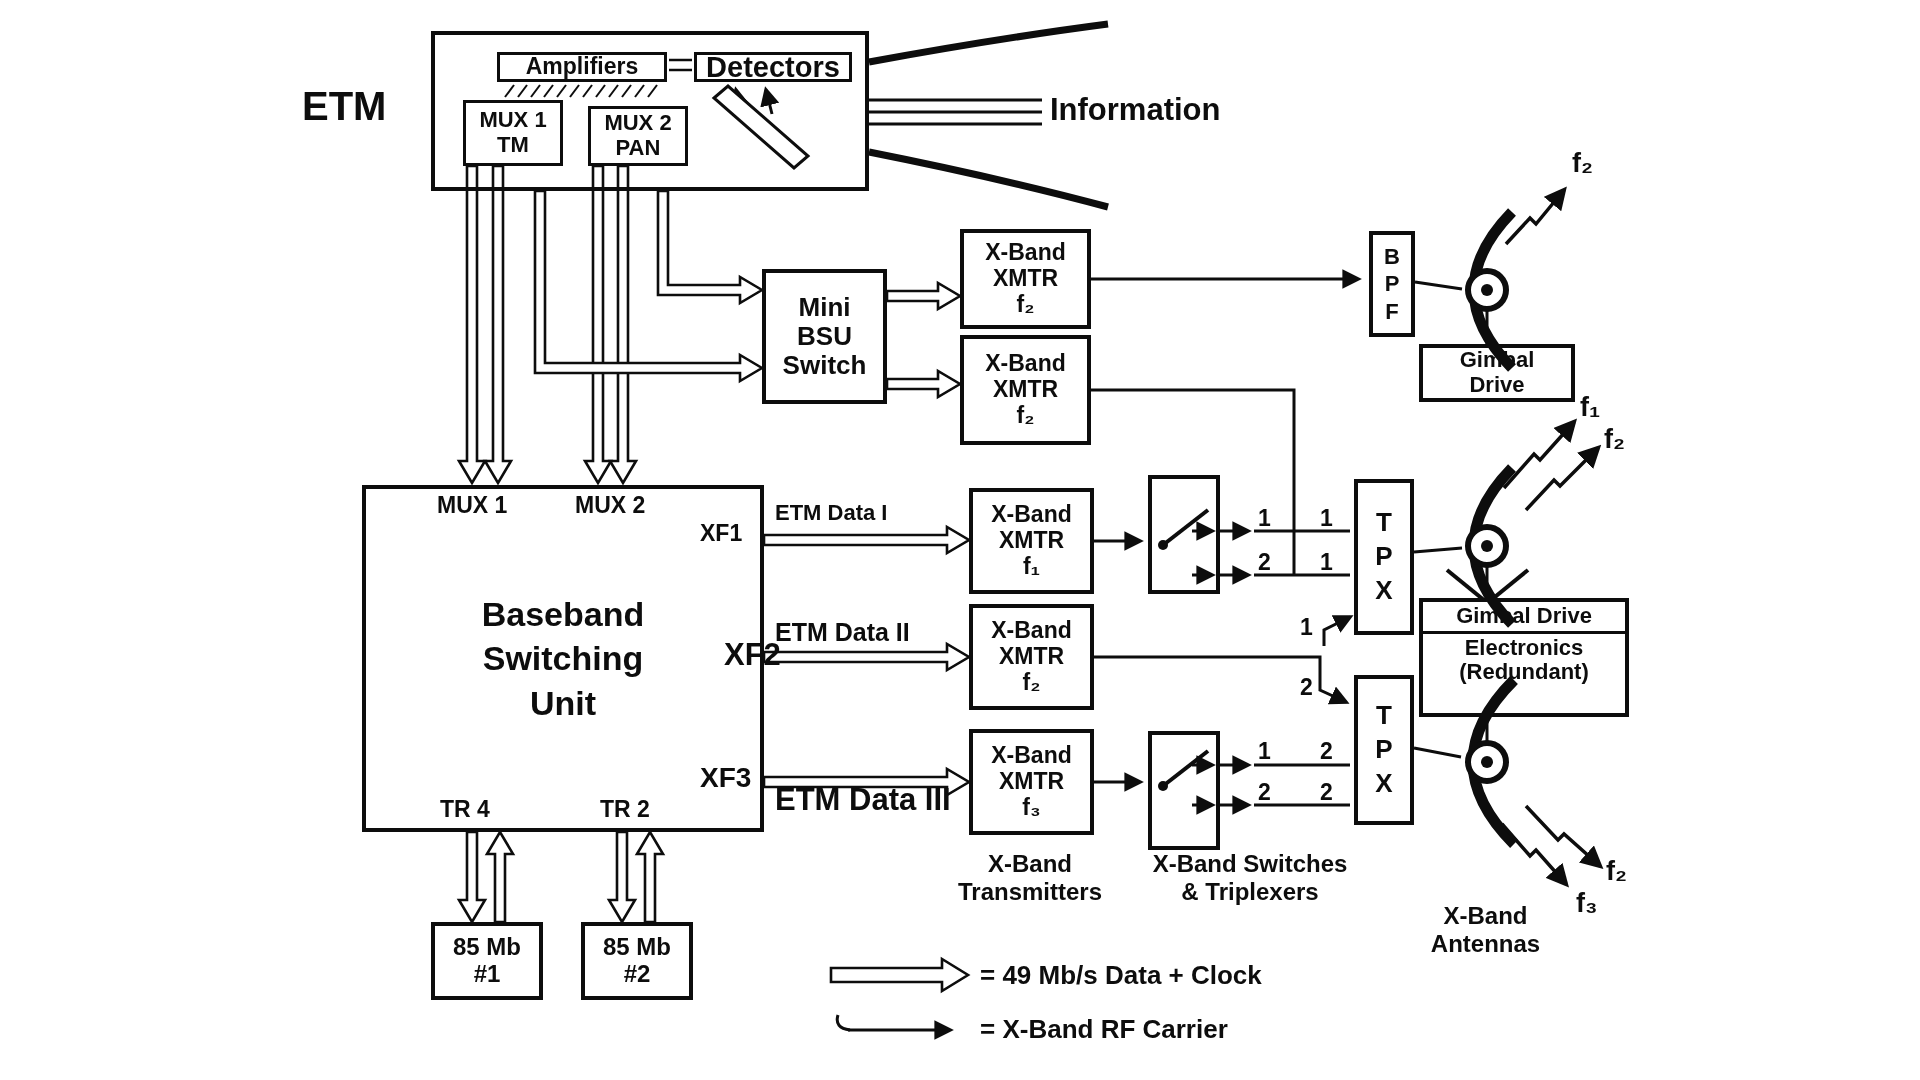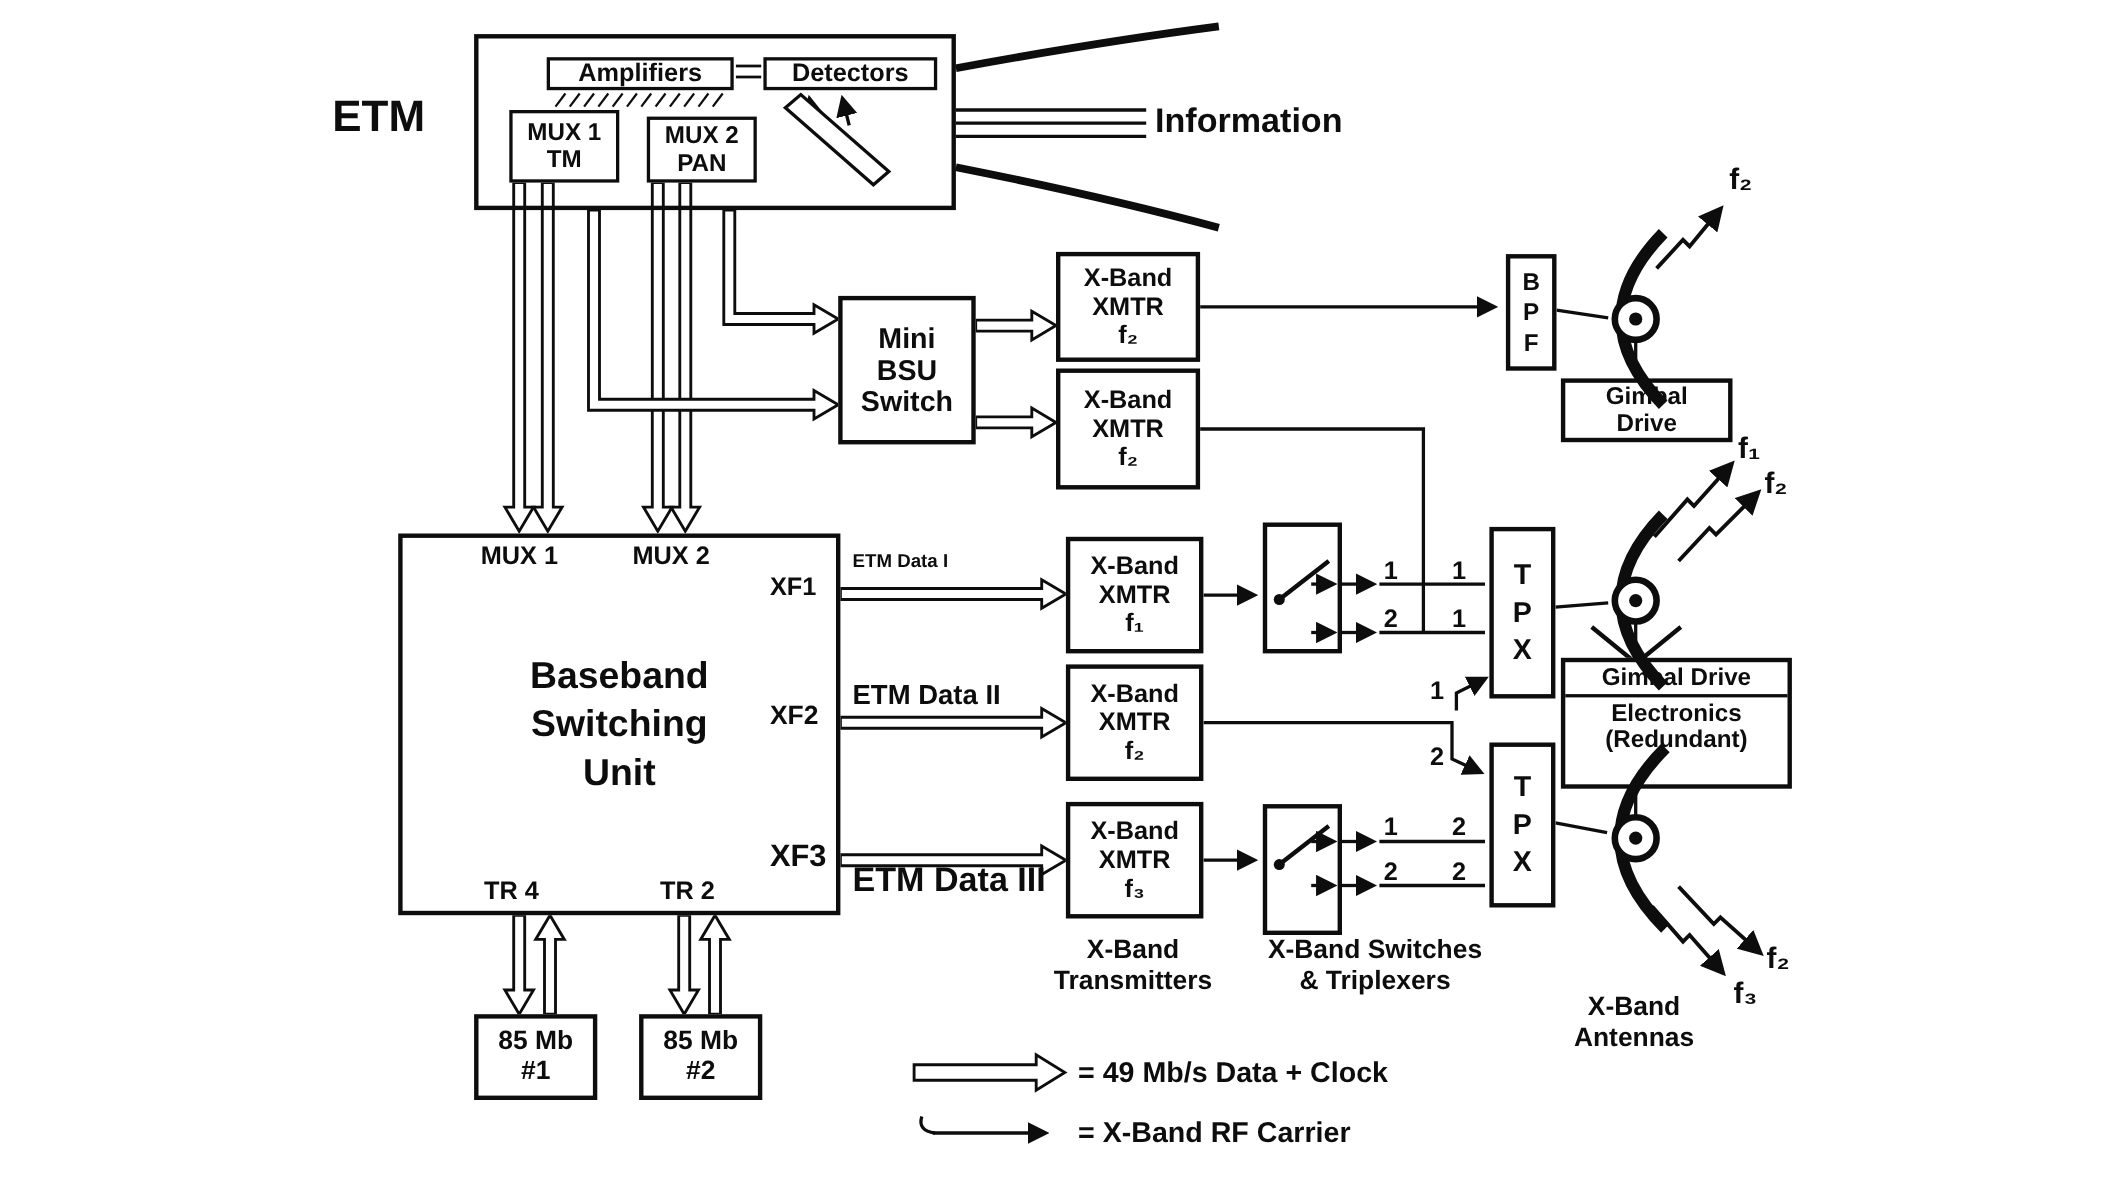--- a/index.html
+++ b/index.html
@@ -102,21 +102,21 @@
           <line x1="669" y1="70" x2="692" y2="70"></line>
       </g>
     </g>
   </svg>
 
   <div class="box thick ghost" style="left:431px;top:31px;width:438px;height:160px"></div>
 
   <div class="box" style="left:497px;top:52px;width:170px;height:30px;font-size:23px">
     <span>Amplifiers</span>
   </div>
-  <div class="box" style="left:694px;top:52px;width:158px;height:30px;font-size:23px">
+  <div class="box" style="left:694px;top:52px;width:158px;height:30px;font-size:29px">
     <span>Detectors</span>
   </div>
   <div class="box" style="left:463px;top:100px;width:100px;height:66px;font-size:22px">
     <span>MUX 1</span>
     <span>TM</span>
   </div>
   <div class="box" style="left:588px;top:106px;width:100px;height:60px;font-size:22px">
     <span>MUX 2</span>
     <span>PAN</span>
   </div>
@@ -239,28 +239,28 @@
       <circle cx="1163" cy="786" r="5" fill="#0d0d0d"></circle>
       <line x1="1163" y1="786" x2="1208" y2="751" stroke="#0d0d0d" stroke-width="4"></line>
       <line x1="1192" y1="765" x2="1212" y2="765" stroke="#0d0d0d" stroke-width="3" marker-end="url(#ah2)"></line>
       <line x1="1192" y1="805" x2="1212" y2="805" stroke="#0d0d0d" stroke-width="3" marker-end="url(#ah2)"></line>
     </g>
   </svg>
 
   <div class="lbl" style="left:302px;top:84px;font-size:40px">ETM</div>
   <div class="lbl" style="left:1050px;top:92px;font-size:31px">Information</div>
 
-  <div class="lbl" style="left:775px;top:500px;font-size:17px">ETM Data I</div>
+  <div class="lbl" style="left:775px;top:500px;font-size:22px">ETM Data I</div>
   <div class="lbl" style="left:775px;top:618px;font-size:25px">ETM Data II</div>
   <div class="lbl" style="left:775px;top:782px;font-size:31px">ETM Data III</div>
 
   <div class="lbl" style="left:437px;top:492px;font-size:23px">MUX 1</div>
   <div class="lbl" style="left:575px;top:492px;font-size:23px">MUX 2</div>
   <div class="lbl" style="left:700px;top:520px;font-size:23px">XF1</div>
-  <div class="lbl" style="left:700px;top:637px;font-size:24px">XF2</div>
+  <div class="lbl" style="left:724px;top:637px;font-size:31px">XF2</div>
   <div class="lbl" style="left:700px;top:762px;font-size:28px">XF3</div>
   <div class="lbl" style="left:440px;top:796px;font-size:23px">TR 4</div>
   <div class="lbl" style="left:600px;top:796px;font-size:23px">TR 2</div>
 
   <div class="lbl" style="left:1258px;top:505px;font-size:23px">1</div>
   <div class="lbl" style="left:1258px;top:549px;font-size:23px">2</div>
   <div class="lbl" style="left:1320px;top:505px;font-size:23px">1</div>
   <div class="lbl" style="left:1320px;top:549px;font-size:23px">1</div>
   <div class="lbl" style="left:1300px;top:614px;font-size:23px">1</div>
   <div class="lbl" style="left:1258px;top:738px;font-size:23px">1</div>

